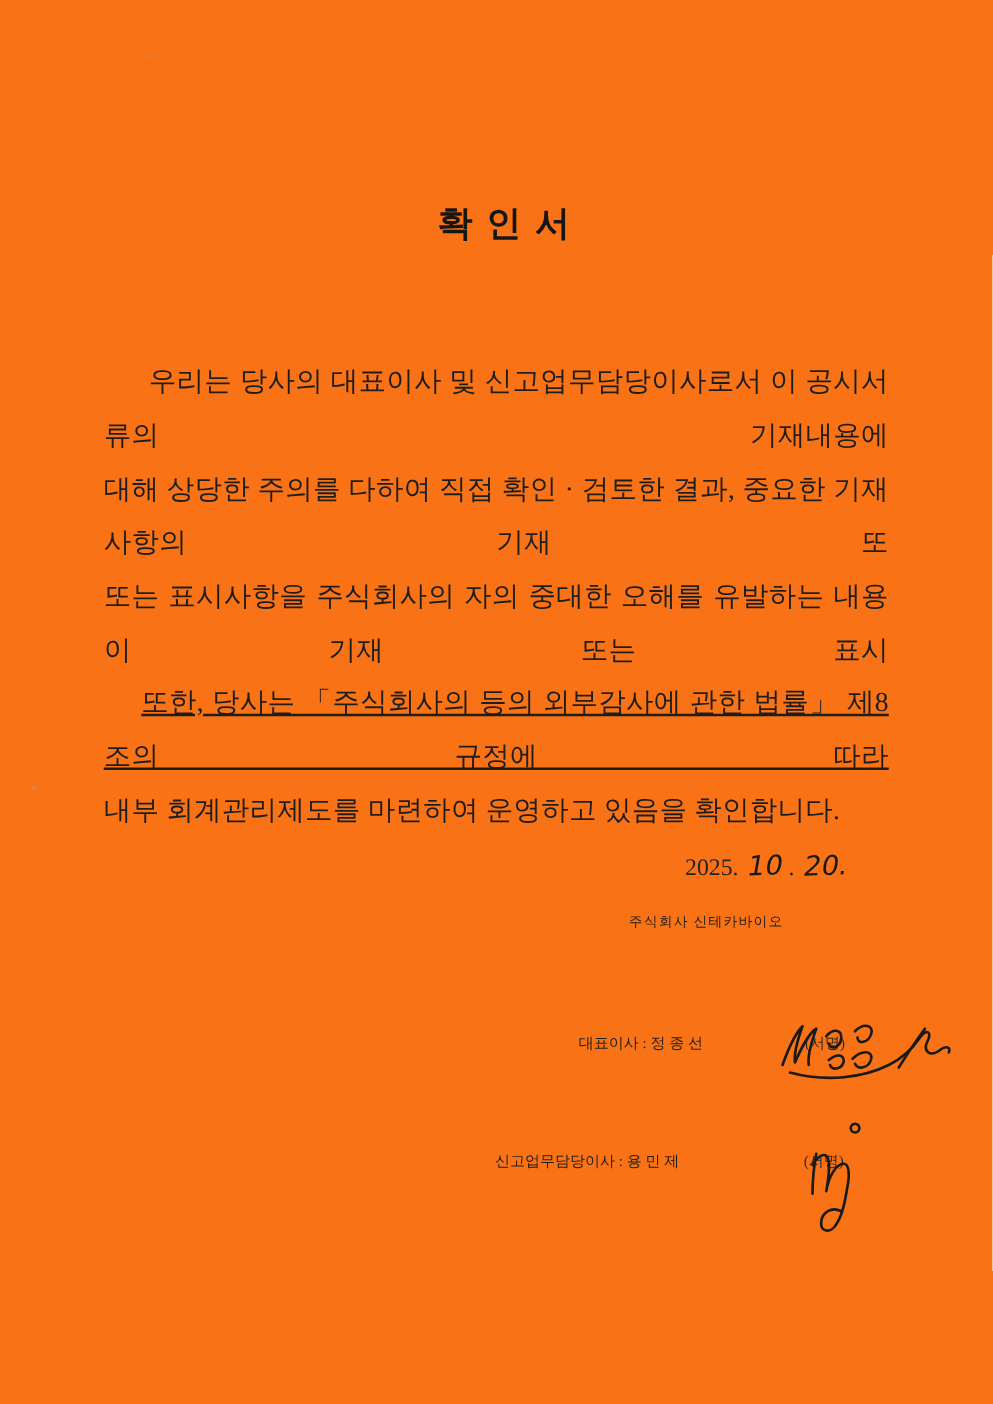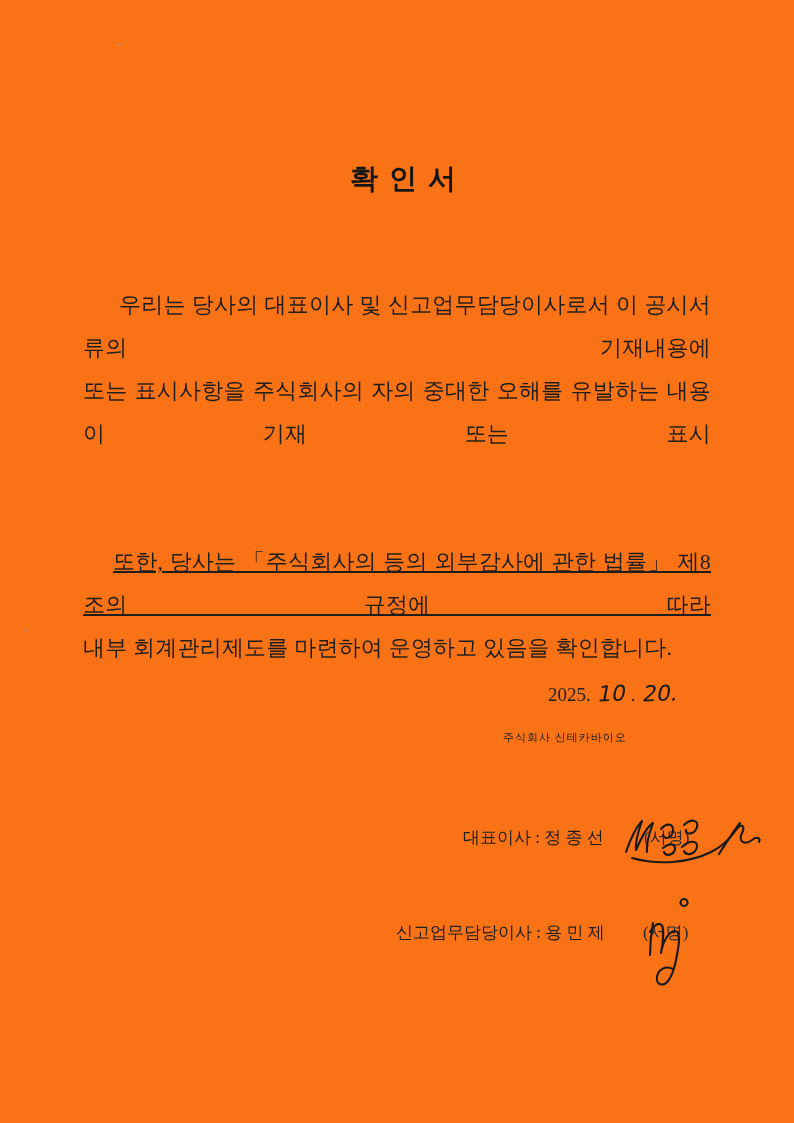--- a/index.html
+++ b/index.html
@@ -38,21 +38,21 @@
     transform:skewX(-12deg) rotate(-2deg);
     color:#191919;
   }
   .hand-month{margin:0 5px 0 7px;}
   .hand-day{margin-left:7px;}
   .company{
     position:absolute;left:503px;top:730px;
     font-size:11px;letter-spacing:1px;white-space:nowrap;color:#1e1e1e;
   }
   .sigrow{
-    position:absolute;font-size:17px;white-space:nowrap;color:#1e1e1e;
+    position:absolute;font-size:12px;white-space:nowrap;color:#1e1e1e;
   }
   .ceo-label{left:463px;top:826px;}
   .ceo-seal{left:644px;top:826px;color:#2a2a2a;}
   .officer-label{left:396px;top:921px;}
   .officer-seal{left:643px;top:921px;color:#2a2a2a;}
   .sig{position:absolute;}
   .sig path{fill:none;stroke:#1a1a1a;stroke-width:2.1;stroke-linecap:round;stroke-linejoin:round;}
   .sig1{left:616px;top:796px;}
   .sig2{left:636px;top:890px;}
   .speck{position:absolute;width:2px;height:2px;border-radius:50%;background:#9a9a9a;}
@@ -64,20 +64,21 @@
 
 <div class="page">
 
   <div class="speck s1"></div>
   <div class="speck s2"></div>
 
   <h1 class="title">확 인 서</h1>
 
   <div class="para p1">
     <div class="pline just indent">우리는 당사의 대표이사 및 신고업무담당이사로서 이 공시서류의 기재내용에</div>
+    <div class="pline just">대해 상당한 주의를 다하여 직접 확인 · 검토한 결과, 중요한 기재사항의 기재 또</div>
     <div class="pline just">또는 표시사항을 주식회사의 자의 중대한 오해를 유발하는 내용이 기재 또는 표시</div>
   </div>
 
   <div class="para p2">
     <div class="pline just indent2">또한, 당사는 「주식회사의 등의 외부감사에 관한 법률」 제8조의 규정에 따라</div>
     <div class="pline">내부 회계관리제도를 마련하여 운영하고 있음을 확인합니다.</div>
   </div>
 
   <div class="dateline">
     <span>2025.</span><span class="hand hand-month">10</span><span>.</span><span class="hand hand-day">20.</span>

